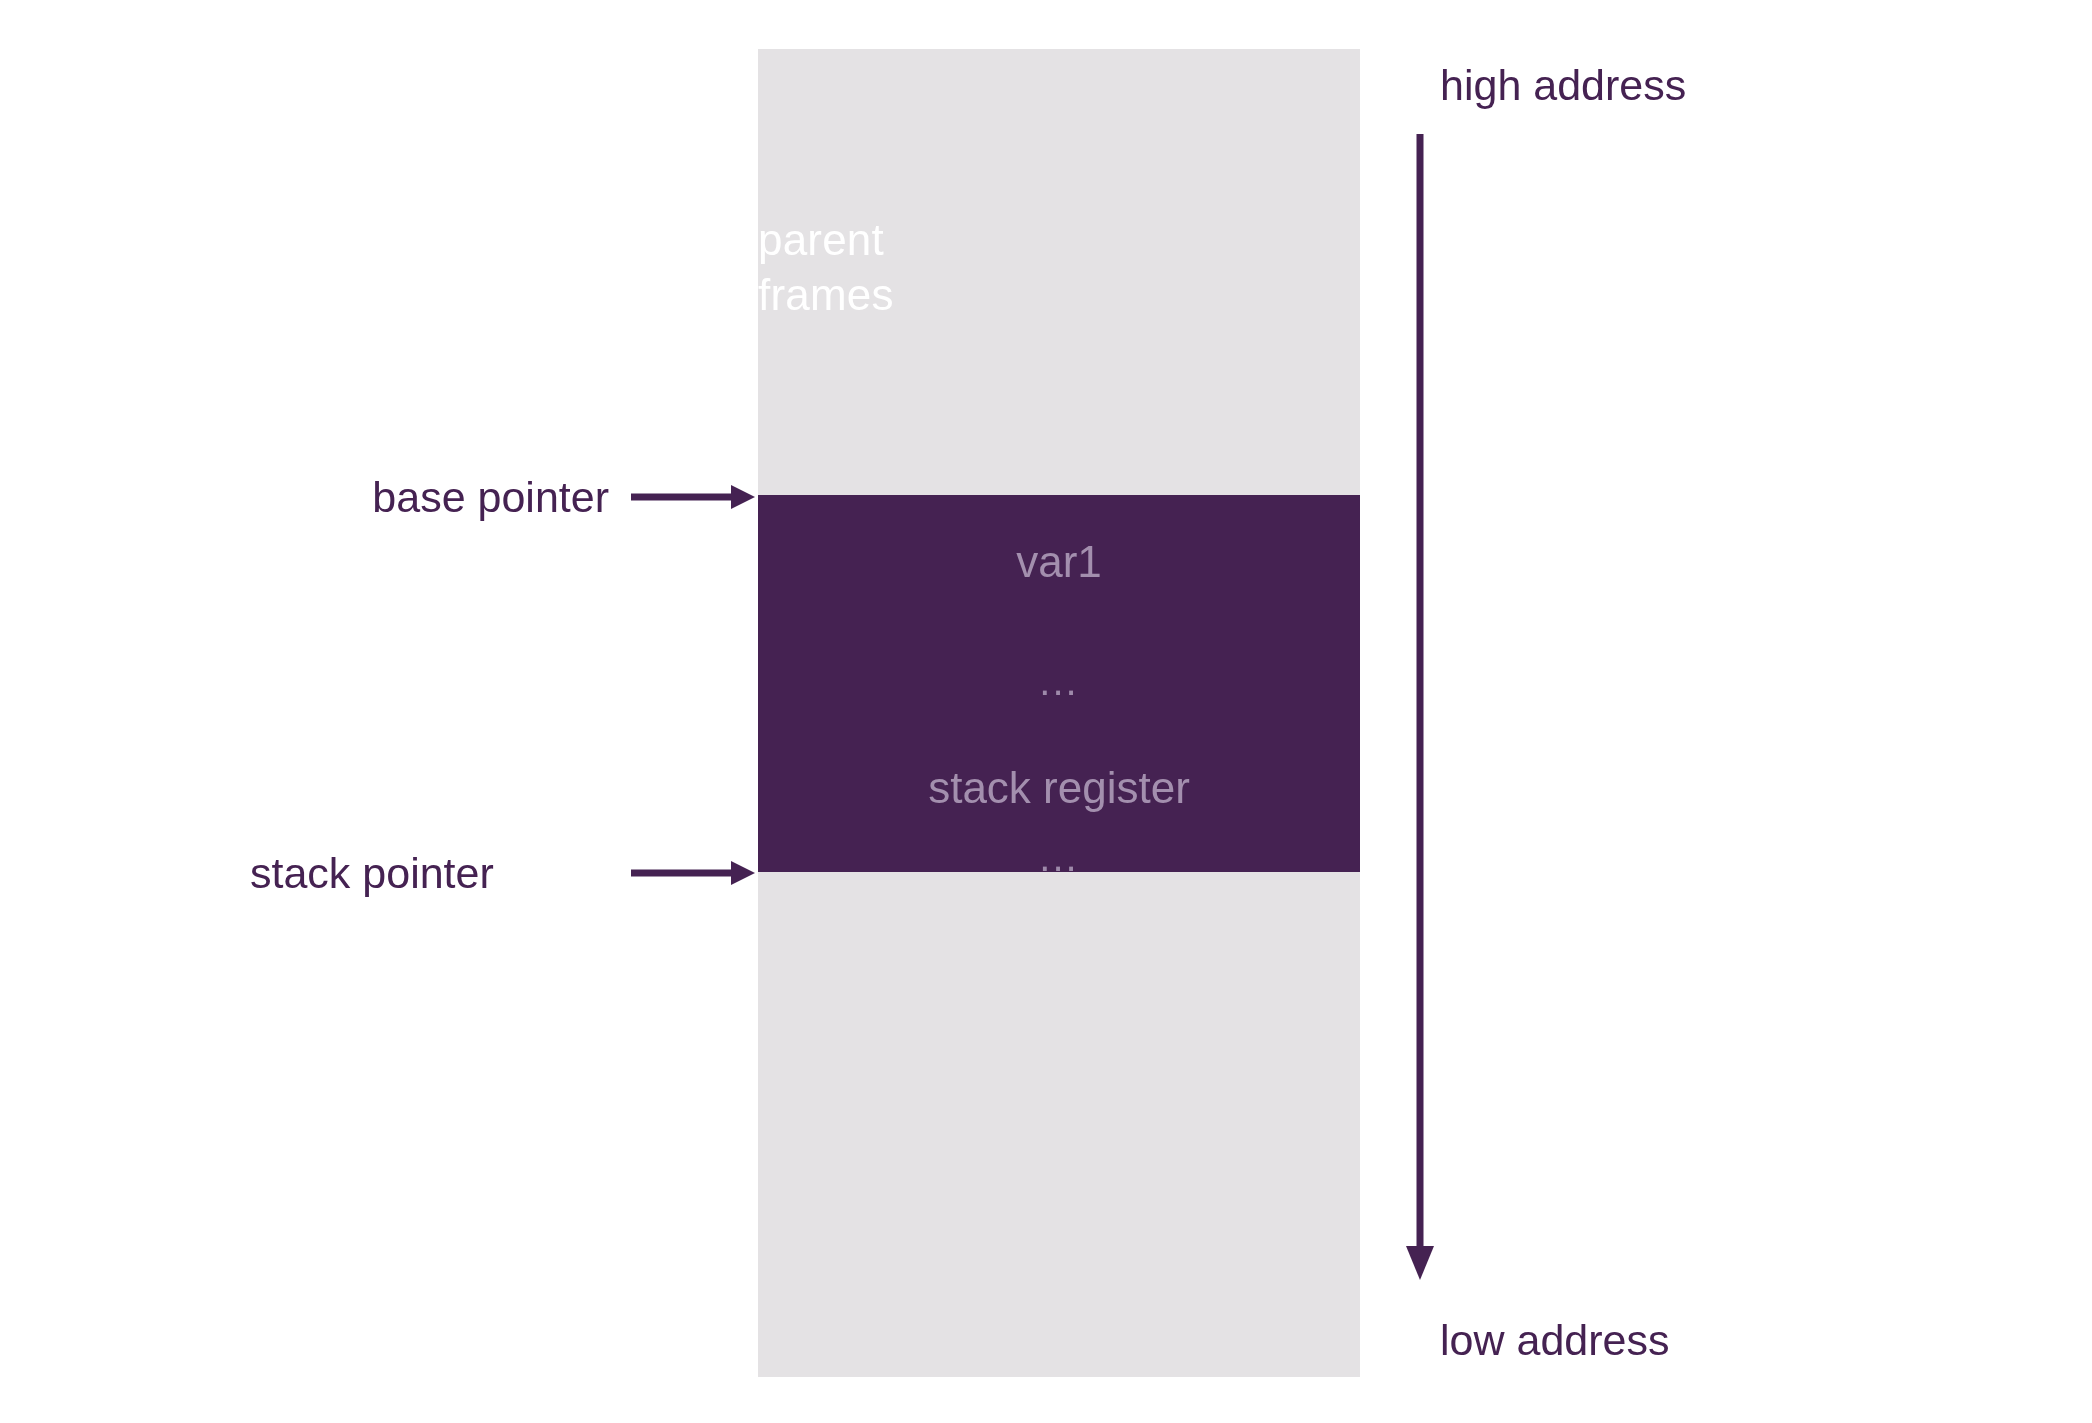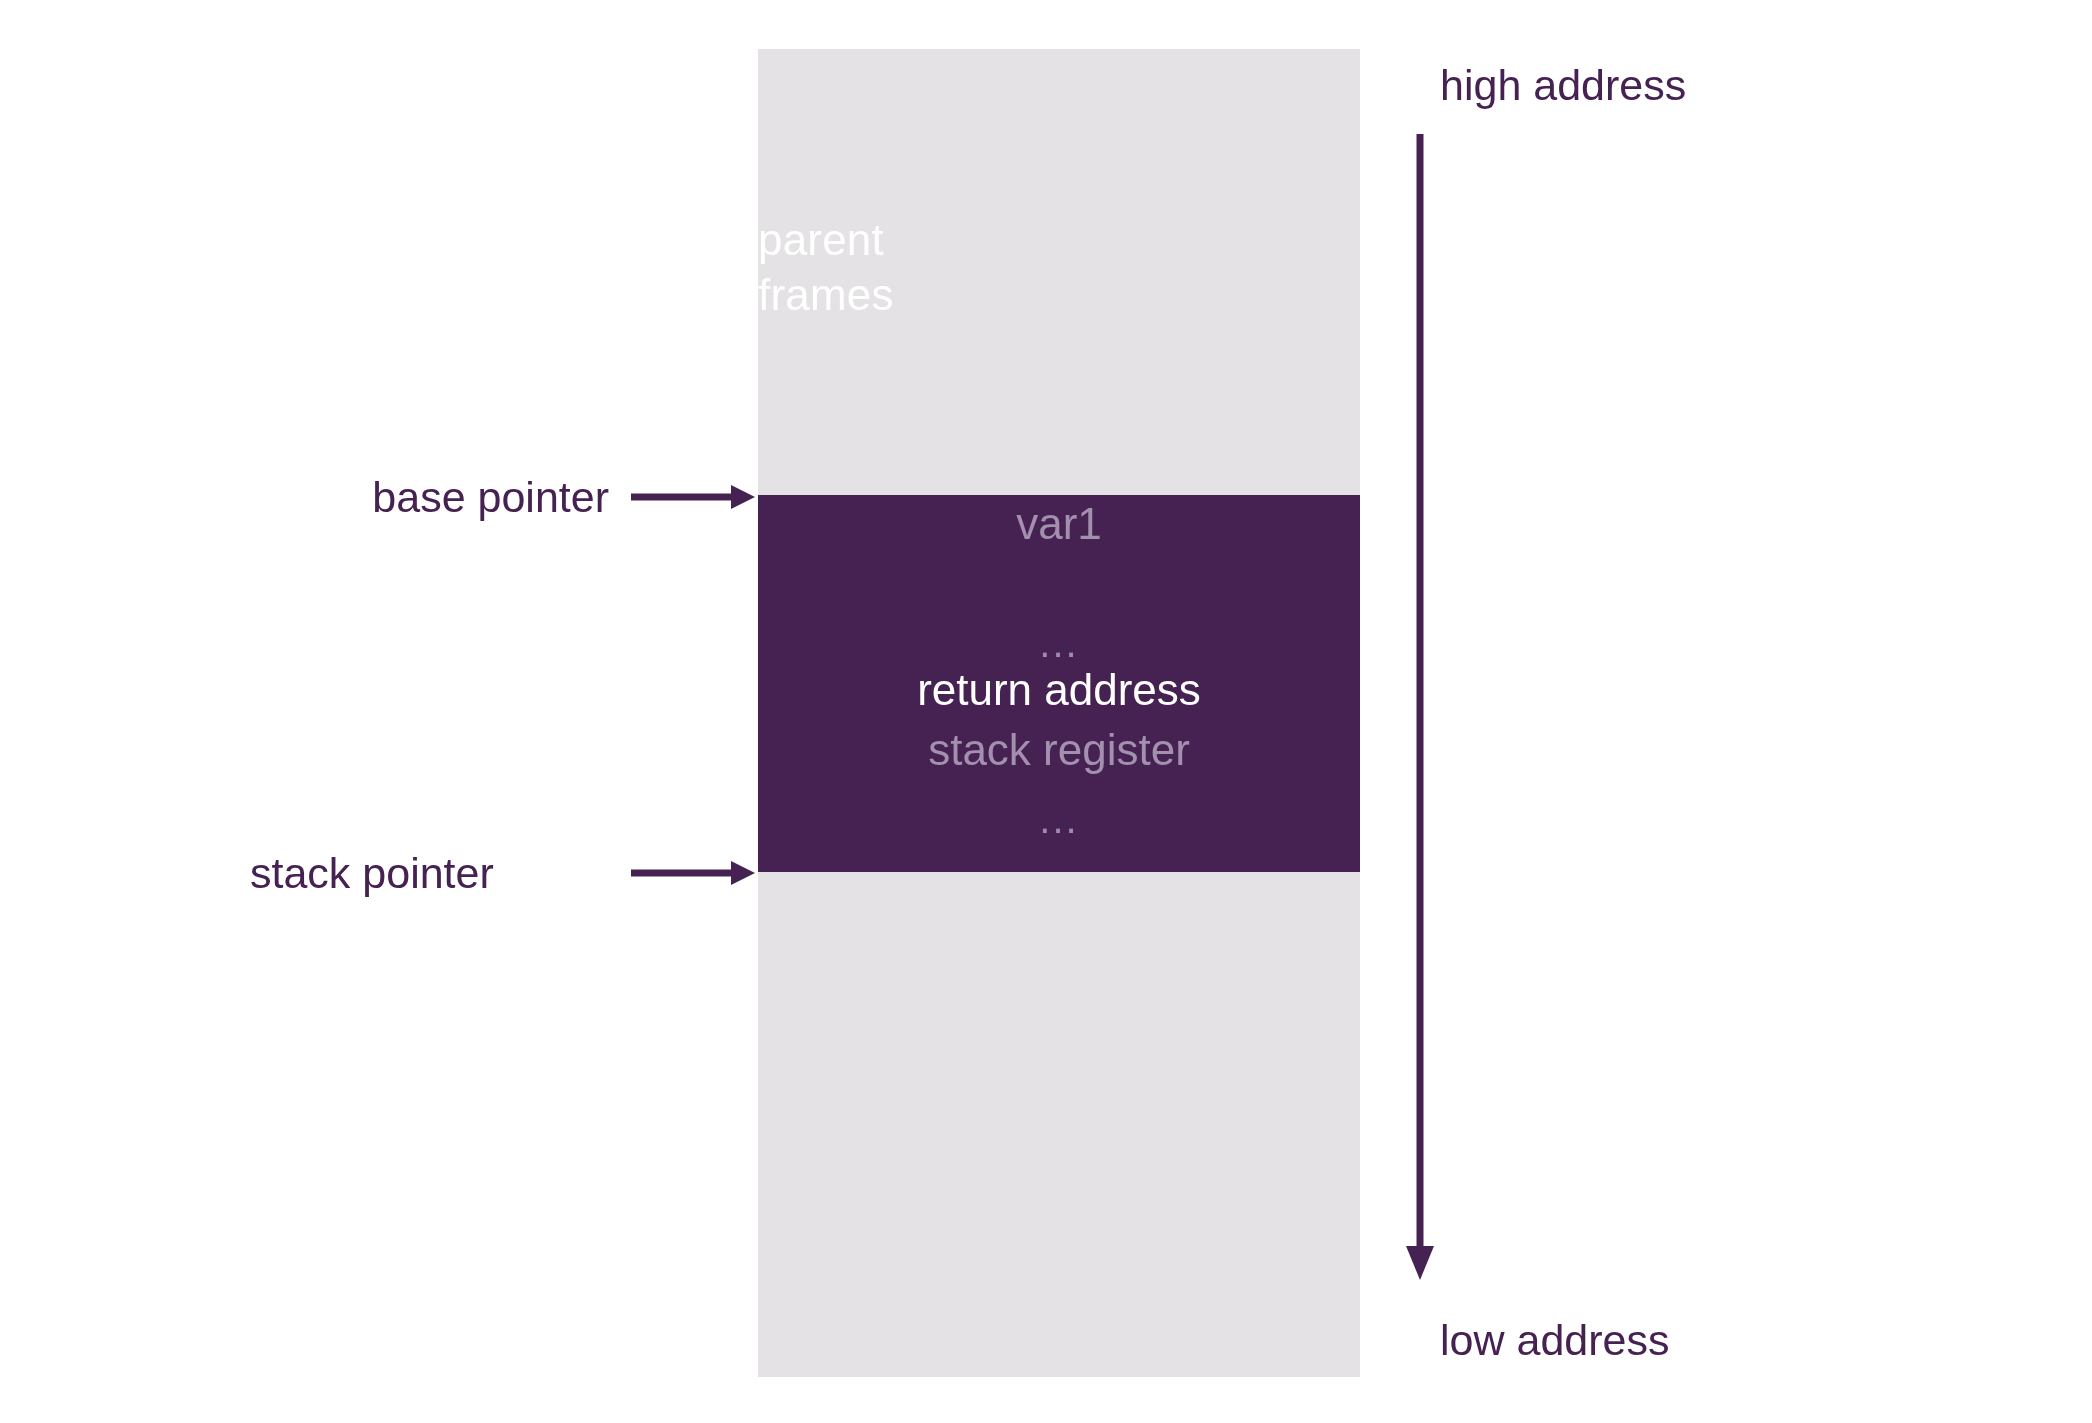--- a/index.html
+++ b/index.html
@@ -48,21 +48,21 @@
     line-height: 55px;
     font-weight: 400;
     letter-spacing: .2px;
     white-space: pre-line;
   }
 
   
   .frame-slots {
     position: absolute;
     left: 758px;
-    top: 470px;
+    top: 508px;
     width: 602px;
     height: 418px;
     text-decoration: underline;
   }
   .slot {
     position: absolute;
     left: 0;
     width: 602px;
     text-align: center;
     font-size: 44px;
@@ -131,21 +131,20 @@
   <div class="stack-column"></div>
 
   <div class="current-frame"></div>
 
   <div class="parent-frames">parent
 frames</div>
 
   <div class="frame-slots">
     <div class="slot muted slot-0">var1</div>
     <div class="slot dots slot-2">...</div>
-    <div class="slot bright slot-3">return address</div>
     <div class="slot muted slot-4">stack register</div>
     <div class="slot dots slot-5">...</div>
   </div>
 
   <div class="pointer pointer-base">
     <span class="pointer-label">base pointer</span>
     <svg class="pointer-arrow" width="124" height="30" viewBox="0 0 124 30">
       <line x1="0" y1="15" x2="104" y2="15" stroke="#452252" stroke-width="7"></line>
       <polygon points="100,3 124,15 100,27" fill="#452252"></polygon>
     </svg>

